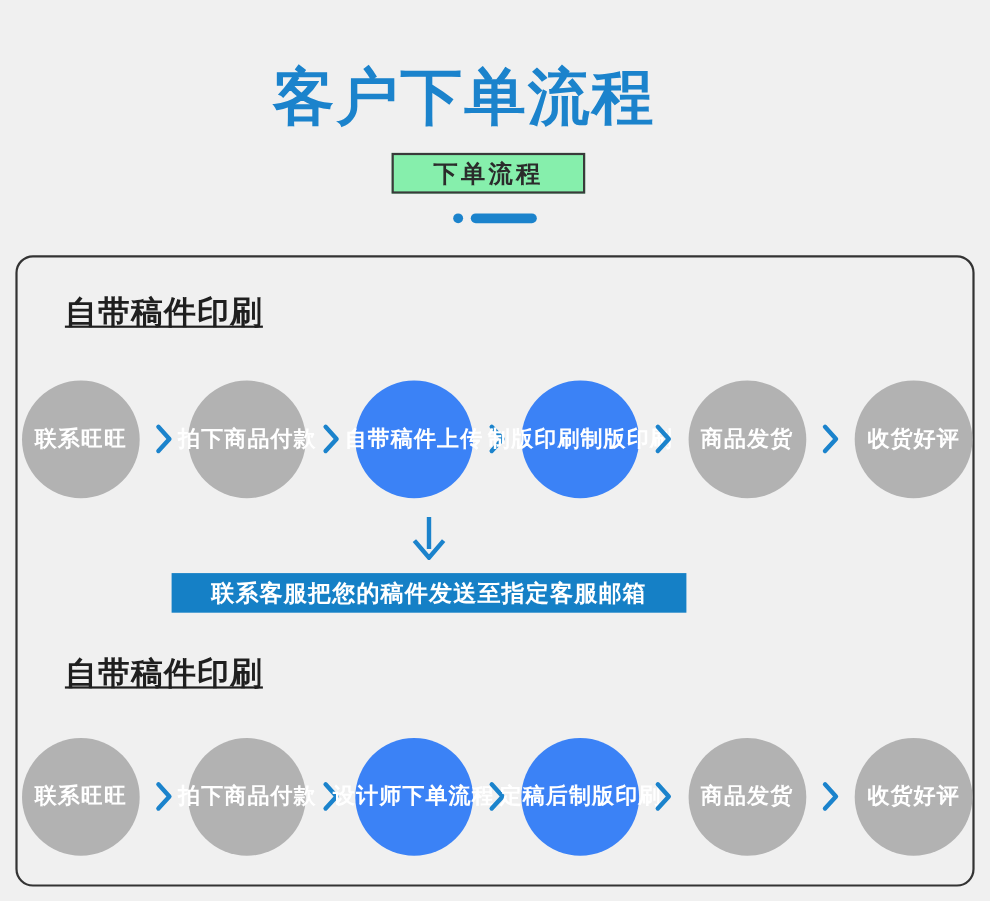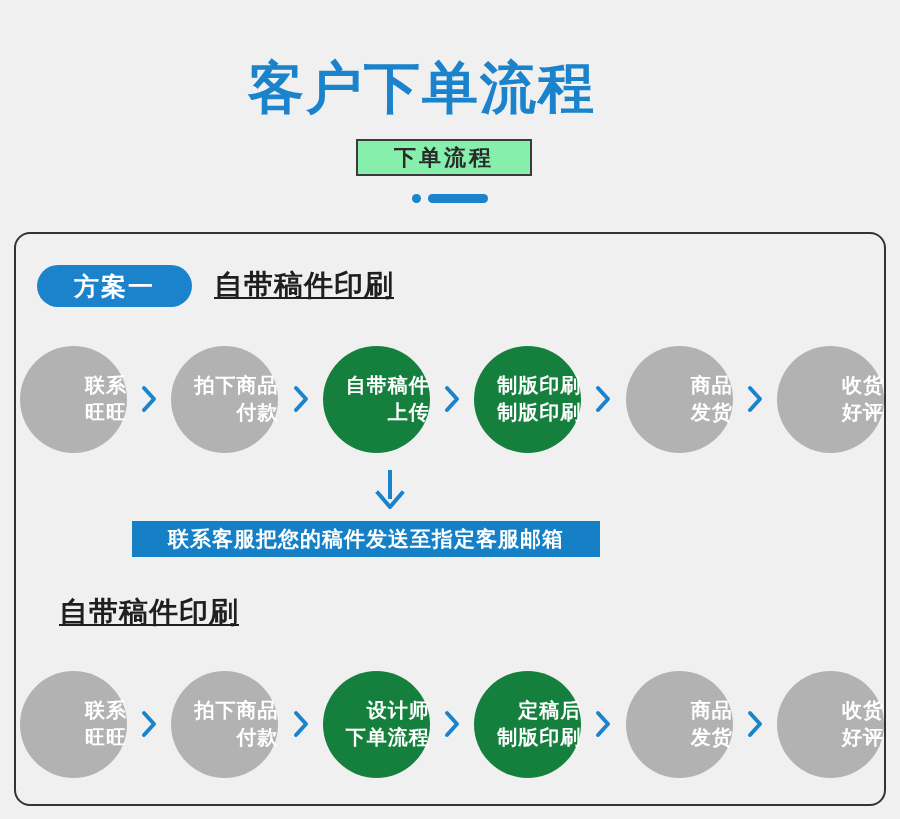--- a/index.html
+++ b/index.html
@@ -133,32 +133,32 @@
   }
   .flow-row.row1 { top: 111px; }
   .flow-row.row2 { top: 436px; }
 
   .node {
     width: 107px;
     height: 107px;
     border-radius: 50%;
     flex: 0 0 auto;
     display: flex;
-    flex-direction: column;
-    align-items: flex-end;
+    flex-direction: row;
+    align-items: center;
     justify-content: center;
     color: #ffffff;
     font-size: 20px;
     font-weight: bold;
     line-height: 27px;
     letter-spacing: 1px;
     text-align: center;
   }
   .node.gray { background: #b2b2b2; }
-  .node.blue { background: #15803d; }
+  .node.blue { background: #3b82f6; }
   .node .ln { display: block; white-space: nowrap; }
 
   .chev {
     flex: 1 1 auto;
     display: flex;
     align-items: center;
     justify-content: center;
     color: #1b83cc;
   }
   .chev svg { display: block; }
@@ -169,21 +169,21 @@
     left: 357px;
     top: 235px;
     width: 34px;
     height: 40px;
     color: #1b83cc;
   }
   .down-arrow svg { display: block; }
 
   .email-banner {
     position: absolute;
-    left: 116px;
+    left: 140px;
     top: 287px;
     width: 468px;
     height: 36px;
     background: #1580c6;
     color: #ffffff;
     font-size: 21px;
     font-weight: bold;
     letter-spacing: 1px;
     display: flex;
     align-items: center;
@@ -203,21 +203,20 @@
   </div>
 
   <div class="deco">
     <span class="deco-dot"></span>
     <span class="deco-bar"></span>
   </div>
 
   <div class="panel">
 
     <div class="plan-head one">
-      <div class="plan-badge">方案一</div>
       <div class="plan-title">自带稿件印刷</div>
     </div>
 
     <div class="flow-row row1">
       <div class="node gray">
         <span class="ln">联系</span>
         <span class="ln">旺旺</span>
       </div>
       <div class="chev">
         <svg width="16" height="28" viewBox="0 0 16 28">

